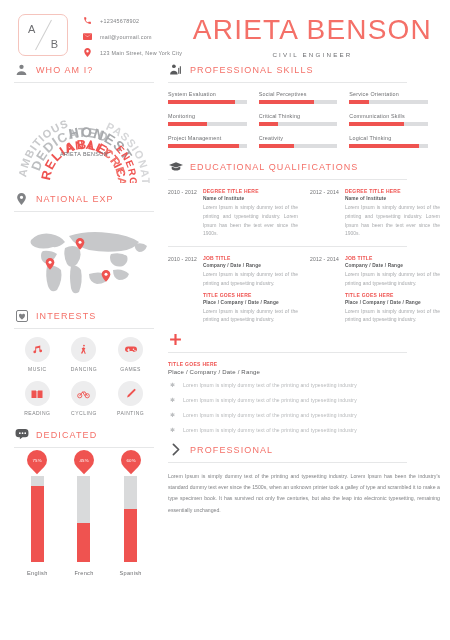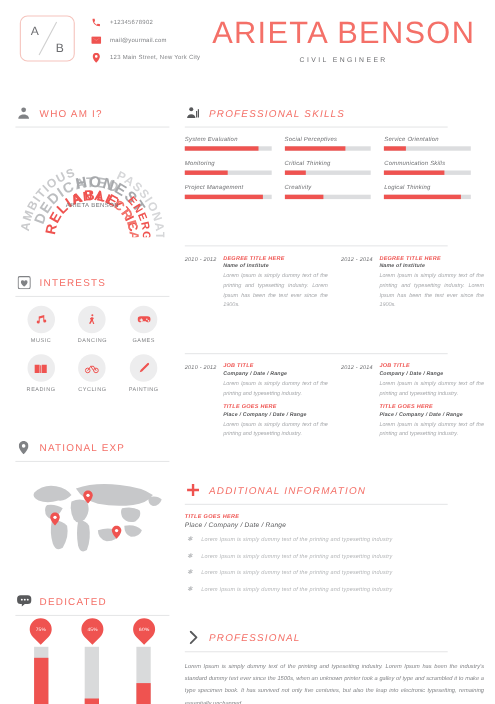--- a/index.html
+++ b/index.html
@@ -17,24 +17,24 @@
   .c-ico{width:11px;height:11px;margin-right:7px;flex:0 0 auto;display:flex;align-items:center;justify-content:center;}
   .c-ico svg{display:block;}
   .c-txt{font-size:5.4px;letter-spacing:.25px;color:#808285;white-space:nowrap;}
   .nameblock{margin-left:auto;text-align:center;padding-right:10px;padding-top:4px;}
   .name{font-size:28px;letter-spacing:1.2px;color:#f47068;font-weight:400;line-height:1;white-space:nowrap;}
   .role{font-size:6.2px;letter-spacing:2.2px;color:#6d6e71;margin-top:7px;}
 
   
   .body-wrap{display:flex;padding:0 10px 0 14px;box-sizing:border-box;}
   .col-left{width:140px;flex:0 0 140px;}
-  .col-right{flex:1;padding-left:14px;font-style:italic;}
-
-  
-  .sec{margin-bottom:2px;margin-top:33px;}
+  .col-right{flex:1;padding-left:14px;}
+
+  
+  .sec{margin-bottom:2px;}
   .sec-head{display:flex;align-items:center;gap:7px;padding-bottom:5px;}
   .sec-ico{width:15px;height:15px;display:flex;align-items:center;justify-content:center;flex:0 0 auto;}
   .sec-ico svg{display:block;}
   .sec-title{font-size:9px;letter-spacing:1.1px;color:#f47068;}
   .sec-rule{height:1px;background:#e6e7e8;margin:0 0 8px 0;}
   .sec-rule.short{width:88%;}
 
   
   .cloud{position:relative;width:132px;height:92px;margin:2px auto 8px auto;overflow:hidden;}
   .cloud svg{display:block;}
@@ -175,87 +175,20 @@
               <textPath href="#arcIn" startOffset="33%">ANALYTICAL</textPath>
             </text>
             <text font-size="12" font-weight="bold" fill="#f3766f" font-family="Liberation Sans, sans-serif" letter-spacing="1">
               <textPath href="#arcIn" startOffset="68%">CREATIVE</textPath>
             </text>
             <text font-size="10" font-weight="bold" fill="#ef5350" font-family="Liberation Sans, sans-serif" letter-spacing="1">
               <textPath href="#arcMid" startOffset="74%">ENERGETIC</textPath>
             </text>
           </svg>
           <div class="cloud-name">ARIETA BENSON</div>
-        </div>
-      </div>
-
-      <div class="sec">
-        <div class="sec-head">
-          <span class="sec-ico">
-            <svg width="12" height="12" viewBox="0 0 24 24">
-                <rect x="1" y="1" width="22" height="22" rx="3" fill="none" stroke="#808285" stroke-width="2"></rect>
-                <path d="M12 19s-6-4-6-8a3 3 0 016-1 3 3 0 016 1c0 4-6 8-6 8z" fill="#808285"></path>
-              </svg>
-          </span>
-          <span class="sec-title">INTERESTS</span>
-        </div>
-        <div class="sec-rule"></div>
-
-        <div class="int-grid">
-          <div class="int">
-            <div class="int-circle">
-              <svg width="11" height="11" viewBox="0 0 24 24" fill="#ef5350">
-                  <path d="M9 17a3 3 0 11-2-2.8V6l11-3v9.2A3 3 0 1116 15V8l-7 2v7z"></path>
-                </svg>
-            </div>
-            <div class="int-label">MUSIC</div>
-          </div>
-          <div class="int">
-            <div class="int-circle">
-              <svg width="11" height="11" viewBox="0 0 24 24" fill="#ef5350">
-                  <circle cx="13" cy="3.5" r="2"></circle>
-                  <path d="M12 7 L16 9 L14 13 L17 21 L14.5 21 L12.5 15 L9 21 L6.5 20 L10 13 L8 10 Z"></path>
-                </svg>
-            </div>
-            <div class="int-label">DANCING</div>
-          </div>
-          <div class="int">
-            <div class="int-circle">
-              <svg width="12" height="11" viewBox="0 0 24 20" fill="#ef5350">
-                  <path d="M6 4h12a6 6 0 016 6 5 5 0 01-9 3H9a5 5 0 01-9-3 6 6 0 016-6zm0 4v2H4v2h2v2h2v-2h2v-2H8V8H6zm11 0a1.5 1.5 0 100 3 1.5 1.5 0 000-3zm3 3a1.5 1.5 0 100 3 1.5 1.5 0 000-3z"></path>
-                </svg>
-            </div>
-            <div class="int-label">GAMES</div>
-          </div>
-          <div class="int">
-            <div class="int-circle">
-              <svg width="12" height="10" viewBox="0 0 24 20" fill="#ef5350">
-                  <path d="M1 3h9v15H1V3zm13 0h9v15h-9V3zM11 4h2v14h-2V4z"></path>
-                </svg>
-            </div>
-            <div class="int-label">READING</div>
-          </div>
-          <div class="int">
-            <div class="int-circle">
-              <svg width="13" height="10" viewBox="0 0 26 18" fill="none" stroke="#ef5350" stroke-width="1.8">
-                  <circle cx="5.5" cy="12.5" r="4.2"></circle>
-                  <circle cx="20.5" cy="12.5" r="4.2"></circle>
-                  <path d="M5.5 12.5 L11 5 L16 12.5 M11 5 L15 5 M20.5 12.5 L16 5" stroke-linecap="round"></path>
-                </svg>
-            </div>
-            <div class="int-label">CYCLING</div>
-          </div>
-          <div class="int">
-            <div class="int-circle">
-              <svg width="11" height="11" viewBox="0 0 24 24" fill="#ef5350">
-                  <path d="M19.5 2.5a2.1 2.1 0 013 3L9 19l-4.5 1.5L6 16 19.5 2.5z"></path>
-                </svg>
-            </div>
-            <div class="int-label">PAINTING</div>
-          </div>
         </div>
       </div>
 
       <div class="sec">
         <div class="sec-head">
           <span class="sec-ico">
             <svg width="9" height="12" viewBox="0 0 16 22" fill="#808285">
                 <path d="M8 0C3.6 0 0 3.6 0 8c0 6 8 14 8 14s8-8 8-14c0-4.4-3.6-8-8-8zm0 11a3 3 0 110-6 3 3 0 010 6z"></path>
               </svg>
           </span>
@@ -285,20 +218,87 @@
               <path d="M89 50 c-2.4 0-4.3 1.9-4.3 4.3 0 3.2 4.3 7.5 4.3 7.5s4.3-4.3 4.3-7.5c0-2.4-1.9-4.3-4.3-4.3z"></path>
               <circle cx="89" cy="54.3" r="1.5" fill="#fff"></circle>
             </g>
           </svg>
         </div>
       </div>
 
       <div class="sec">
         <div class="sec-head">
           <span class="sec-ico">
+            <svg width="12" height="12" viewBox="0 0 24 24">
+                <rect x="1" y="1" width="22" height="22" rx="3" fill="none" stroke="#808285" stroke-width="2"></rect>
+                <path d="M12 19s-6-4-6-8a3 3 0 016-1 3 3 0 016 1c0 4-6 8-6 8z" fill="#808285"></path>
+              </svg>
+          </span>
+          <span class="sec-title">INTERESTS</span>
+        </div>
+        <div class="sec-rule"></div>
+
+        <div class="int-grid">
+          <div class="int">
+            <div class="int-circle">
+              <svg width="11" height="11" viewBox="0 0 24 24" fill="#ef5350">
+                  <path d="M9 17a3 3 0 11-2-2.8V6l11-3v9.2A3 3 0 1116 15V8l-7 2v7z"></path>
+                </svg>
+            </div>
+            <div class="int-label">MUSIC</div>
+          </div>
+          <div class="int">
+            <div class="int-circle">
+              <svg width="11" height="11" viewBox="0 0 24 24" fill="#ef5350">
+                  <circle cx="13" cy="3.5" r="2"></circle>
+                  <path d="M12 7 L16 9 L14 13 L17 21 L14.5 21 L12.5 15 L9 21 L6.5 20 L10 13 L8 10 Z"></path>
+                </svg>
+            </div>
+            <div class="int-label">DANCING</div>
+          </div>
+          <div class="int">
+            <div class="int-circle">
+              <svg width="12" height="11" viewBox="0 0 24 20" fill="#ef5350">
+                  <path d="M6 4h12a6 6 0 016 6 5 5 0 01-9 3H9a5 5 0 01-9-3 6 6 0 016-6zm0 4v2H4v2h2v2h2v-2h2v-2H8V8H6zm11 0a1.5 1.5 0 100 3 1.5 1.5 0 000-3zm3 3a1.5 1.5 0 100 3 1.5 1.5 0 000-3z"></path>
+                </svg>
+            </div>
+            <div class="int-label">GAMES</div>
+          </div>
+          <div class="int">
+            <div class="int-circle">
+              <svg width="12" height="10" viewBox="0 0 24 20" fill="#ef5350">
+                  <path d="M1 3h9v15H1V3zm13 0h9v15h-9V3zM11 4h2v14h-2V4z"></path>
+                </svg>
+            </div>
+            <div class="int-label">READING</div>
+          </div>
+          <div class="int">
+            <div class="int-circle">
+              <svg width="13" height="10" viewBox="0 0 26 18" fill="none" stroke="#ef5350" stroke-width="1.8">
+                  <circle cx="5.5" cy="12.5" r="4.2"></circle>
+                  <circle cx="20.5" cy="12.5" r="4.2"></circle>
+                  <path d="M5.5 12.5 L11 5 L16 12.5 M11 5 L15 5 M20.5 12.5 L16 5" stroke-linecap="round"></path>
+                </svg>
+            </div>
+            <div class="int-label">CYCLING</div>
+          </div>
+          <div class="int">
+            <div class="int-circle">
+              <svg width="11" height="11" viewBox="0 0 24 24" fill="#ef5350">
+                  <path d="M19.5 2.5a2.1 2.1 0 013 3L9 19l-4.5 1.5L6 16 19.5 2.5z"></path>
+                </svg>
+            </div>
+            <div class="int-label">PAINTING</div>
+          </div>
+        </div>
+      </div>
+
+      <div class="sec">
+        <div class="sec-head">
+          <span class="sec-ico">
             <svg width="14" height="11" viewBox="0 0 26 20" fill="#58595b">
                 <path d="M7 0h12a6 6 0 016 6v3a6 6 0 01-6 6h-5l-5 4v-4H7a6 6 0 01-6-6V6a6 6 0 016-6z"></path>
                 <circle cx="9" cy="7.5" r="1.6" fill="#fff"></circle>
                 <circle cx="14" cy="7.5" r="1.6" fill="#fff"></circle>
                 <circle cx="19" cy="7.5" r="1.6" fill="#fff"></circle>
               </svg>
           </span>
           <span class="sec-title">DEDICATED</span>
         </div>
         <div class="sec-rule"></div>
@@ -403,20 +403,29 @@
           <div class="skill">
             <div class="skill-name">Logical Thinking</div>
             <div class="sbar">
                 <div class="sfill" style="width:88%"></div>
               </div>
           </div>
         </div>
       </div>
 
       <div class="sec">
+        <div class="sec-head">
+          <span class="sec-ico">
+            <svg width="14" height="11" viewBox="0 0 26 18" fill="#58595b">
+                <path d="M13 1 L26 6 L13 11 L0 6 Z"></path>
+                <path d="M5 9 v4 c0 2 4 3.4 8 3.4 s8-1.4 8-3.4 V9 l-8 3.1 Z"></path>
+              </svg>
+          </span>
+          <span class="sec-title">EDUCATIONAL QUALIFICATIONS</span>
+        </div>
         <div class="sec-rule short"></div>
 
         <div class="two">
           <div>
             <div class="entry">
               <div class="entry-date">2010 - 2012</div>
               <div class="entry-body">
                 <div class="entry-title">DEGREE TITLE HERE</div>
                 <div class="entry-sub">Name of Institute</div>
                 <div class="entry-text">Lorem Ipsum is simply dummy text of the printing and typesetting industry. Lorem Ipsum has been the text ever since the 1900s.</div>
@@ -473,21 +482,20 @@
         </div>
       </div>
 
       <div class="sec">
         <div class="sec-head">
           <span class="sec-ico">
             <svg width="13" height="13" viewBox="0 0 24 24" fill="#ef5350">
                 <path d="M10 2h4v8h8v4h-8v8h-4v-8H2v-4h8V2z"></path>
               </svg>
           </span>
-          <span class="sec-title">ADDITIONAL INFORMATION</span>
         </div>
         <div class="sec-rule short"></div>
 
         <div class="add-title">TITLE GOES HERE</div>
         <div class="add-sub">Place / Company / Date / Range</div>
 
         <div class="bullet">
           <span class="bullet-dot">✱</span>
           <span class="bullet-txt">Lorem Ipsum is simply dummy text of the printing and typesetting industry</span>
         </div>

